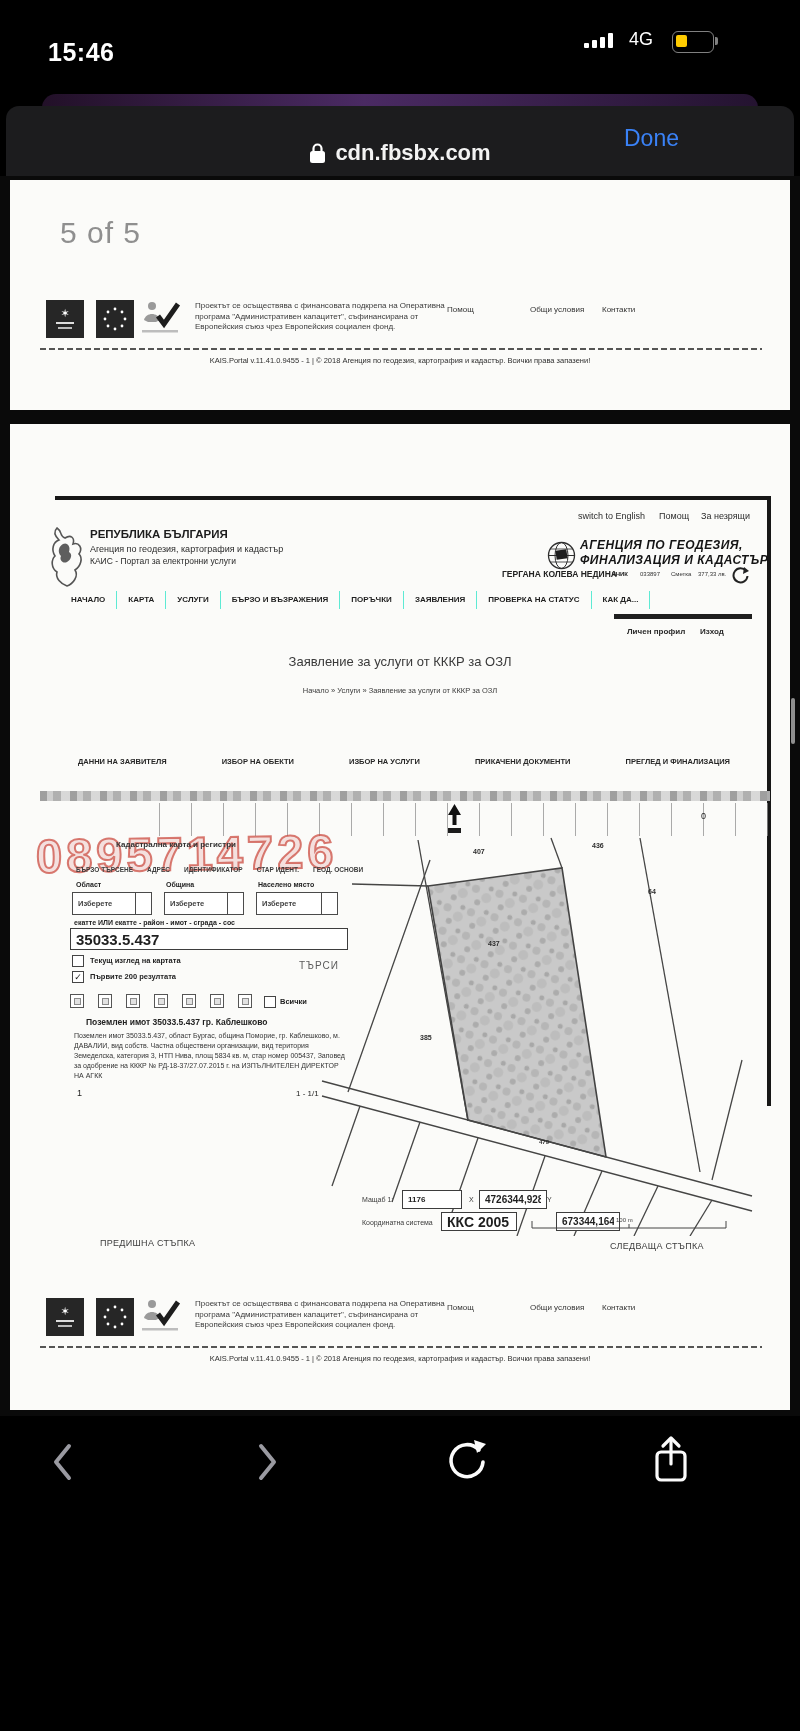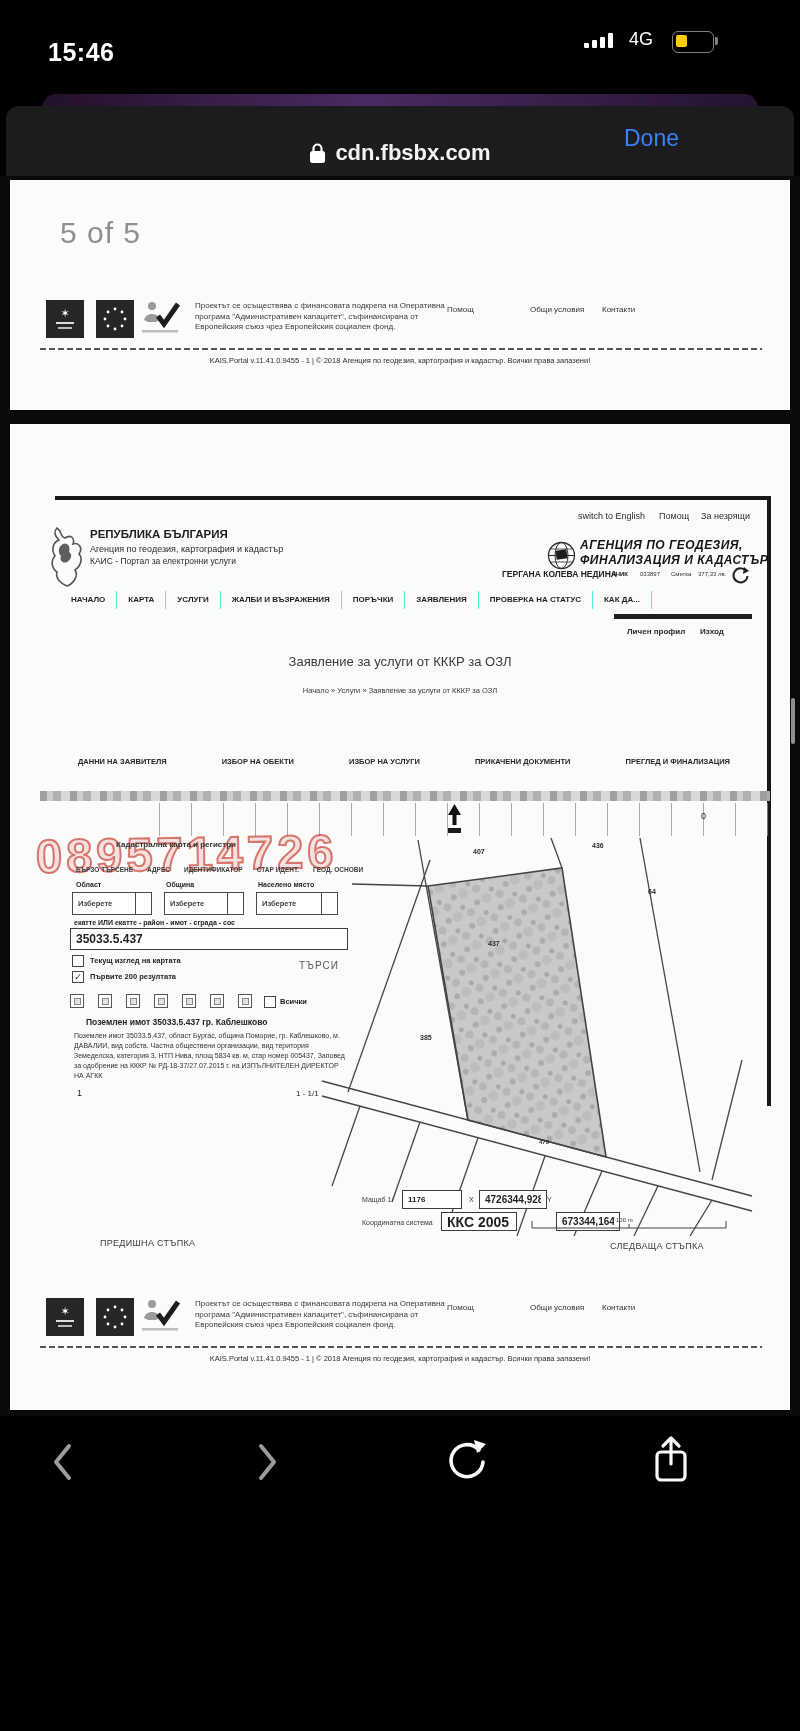--- a/index.html
+++ b/index.html
@@ -201,21 +201,21 @@
     <svg width="18" height="18" viewBox="0 0 18 18">
       <path d="M14,4 A7,7 0 1 0 15.5,9" fill="none" stroke="#222" stroke-width="2"></path>
       <polygon points="12,0 17,4 11,7" fill="#222"></polygon>
     </svg>
   </div>
 
   <div class="abs nav">
     <span class="nav-item">НАЧАЛО</span>
     <span class="nav-item">КАРТА</span>
     <span class="nav-item">УСЛУГИ</span>
-    <span class="nav-item">ЖАЛБИ И ВЪЗРАЖЕНИЯ</span>
+    <span class="nav-item">БЪРЗО И ВЪЗРАЖЕНИЯ</span>
     <span class="nav-item">ПОРЪЧКИ</span>
     <span class="nav-item">ЗАЯВЛЕНИЯ</span>
     <span class="nav-item">ПРОВЕРКА НА СТАТУС</span>
     <span class="nav-item">КАК ДА...</span>
   </div>
   <div class="abs active-underline"></div>
   <span class="abs plink" style="left:627px;">Личен профил</span>
   <span class="abs plink" style="left:700px;">Изход</span>
 
   <div class="abs doc-title">Заявление за услуги от КККР за ОЗЛ</div>
@@ -303,21 +303,21 @@
   <div class="abs sel" style="left:164px;top:892px;width:78px;">
     <span class="txt">Изберете</span>
     <span class="arr"></span>
   </div>
   <div class="abs sel" style="left:256px;top:892px;width:80px;">
     <span class="txt">Изберете</span>
     <span class="arr"></span>
   </div>
 
   <div class="abs ekatte">екатте ИЛИ екатте - район - имот - сграда - сос</div>
-  <input class="abs box-input" style="left: 70px; top: 928px; width: 266px; height: 20px; font-size: 12px;" value="35033.5.437">
+  <input class="abs box-input" style="left: 70px; top: 928px; width: 266px; height: 20px; font-size: 15px;" value="35033.5.437">
 
   <span class="abs cb" style="left:72px;top:955px;"></span>
   <span class="abs cblab" style="left:90px;top:956px;">Текущ изглед на картата</span>
   <span class="abs search-btn">ТЪРСИ</span>
   <span class="abs cb" style="left:72px;top:971px;">✓</span>
   <span class="abs cblab" style="left:90px;top:972px;">Първите 200 резултата</span>
 
   <span class="abs sq" style="left:70px;top:994px;">
       <i></i>
     </span>

